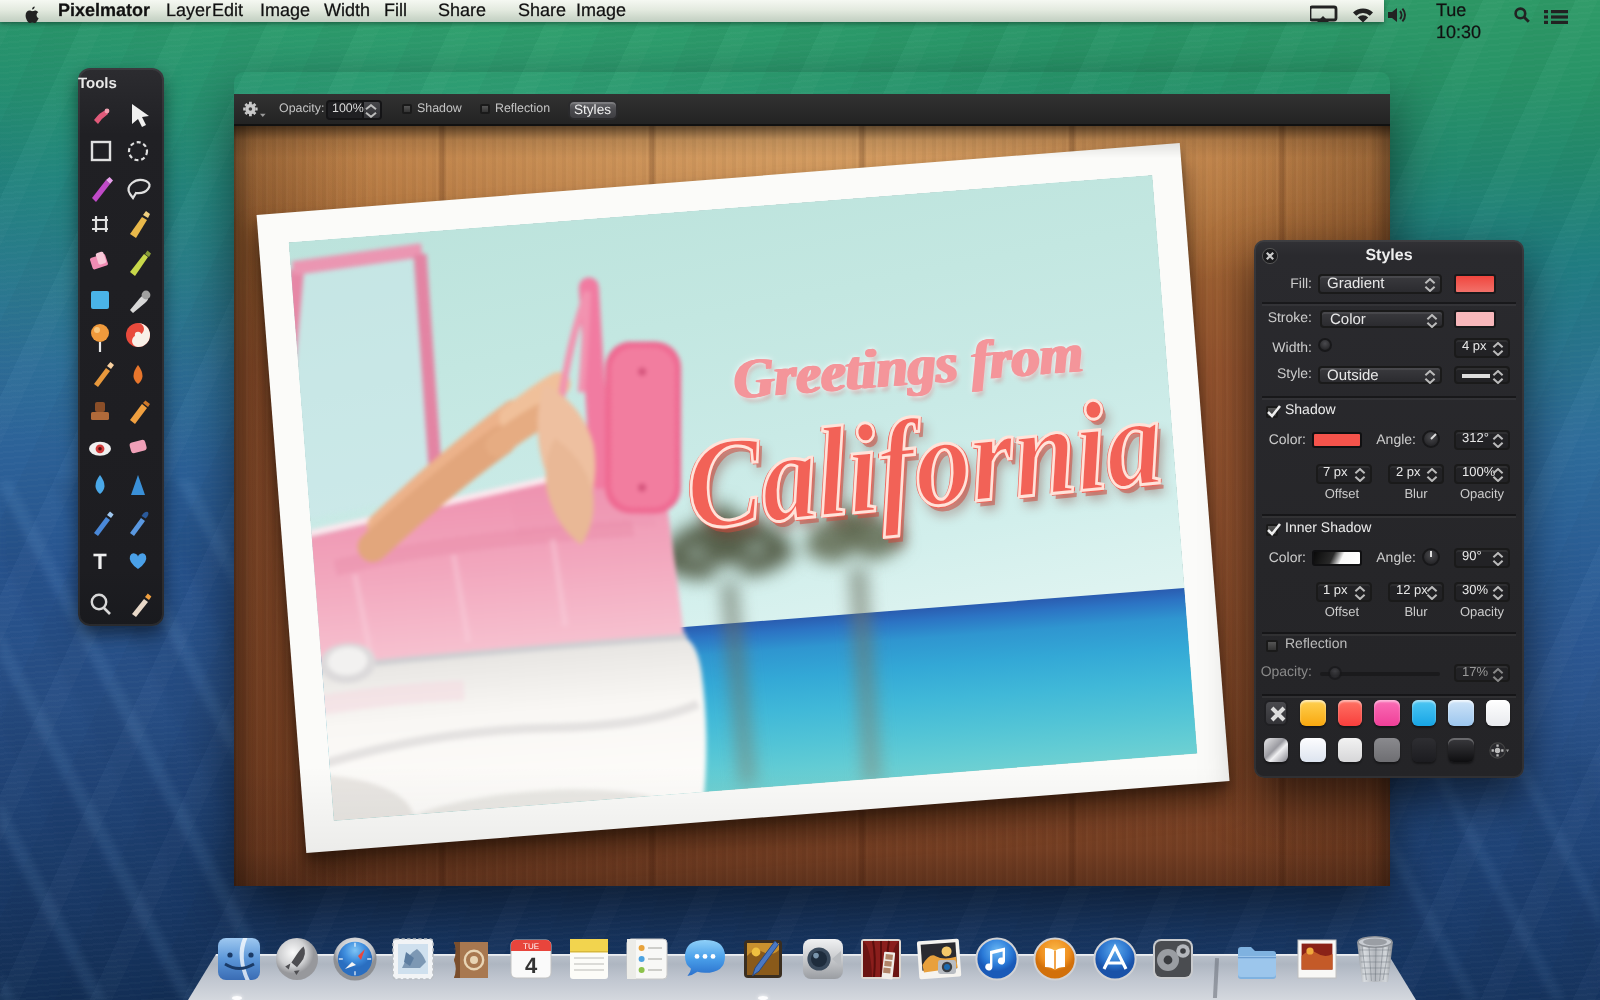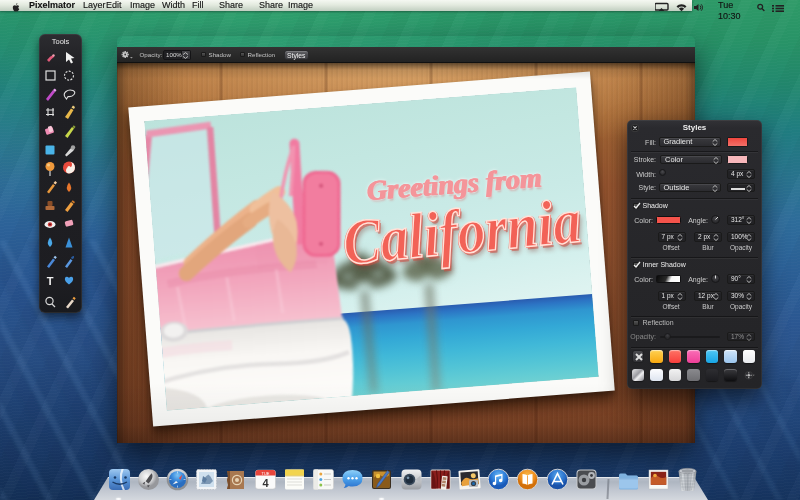--- a/index.html
+++ b/index.html
@@ -20,21 +20,21 @@
 
 #menubar { position:absolute; top:0; left:0; width:692px; height:11px;
   background:linear-gradient(#f5f8f2 0%, #e3eadf 45%, #cdd8cb 80%, #c2cfc2 100%);
   box-shadow:0 1px 2px rgba(0,0,0,0.35);
   font-size:9px; color:#111; }
 #menubar .mi { position:absolute; top:0; height:11px; line-height:11px; -webkit-text-stroke:0.2px rgba(20,20,20,0.6); }
 
 #tools { position:absolute; left:39px; top:34px; width:43px; height:279px;
   background:linear-gradient(#2c2c30, #202024 12%, #1d1d21 90%, #191a1e);
   border-radius:6px; box-shadow:0 4px 9px rgba(0,0,0,0.5), inset 0 0 0 1px rgba(255,255,255,0.07); }
-#tools .title { position:absolute; top:3px; left:0; width:100%; text-align:center; font-size:7.5px; font-weight:normal; color:#e8e8e8; }
+#tools .title { position:absolute; top:3px; left:0; width:100%; text-align:left; font-size:7.5px; font-weight:bold; color:#e8e8e8; }
 
 #win { position:absolute; left:117px; top:36px; width:578px; height:407px;
   border-radius:5px 5px 0 0; box-shadow:0 12px 28px rgba(0,0,0,0.55); overflow:hidden; }
 #titlebar { position:absolute; top:0; left:0; width:100%; height:10.5px;
   background:linear-gradient(#4b4b4b, #383838 45%, #2a2a2a); border-bottom:1px solid #161616; }
 .tl { position:absolute; top:3px; width:5.5px; height:5.5px; border-radius:50%; }
 #title { position:absolute; top:0; width:100%; text-align:center; font-size:8.5px; line-height:11px; color:#cfcfcf; }
 #toolbar { position:absolute; top:10.5px; left:0; width:100%; height:16px;
   background:linear-gradient(#323232, #272727 70%, #232323); border-bottom:1px solid #111; }
 #toolbar .lbl { position:absolute; color:#c4c4c4; font-size:6.2px; line-height:16px; }

